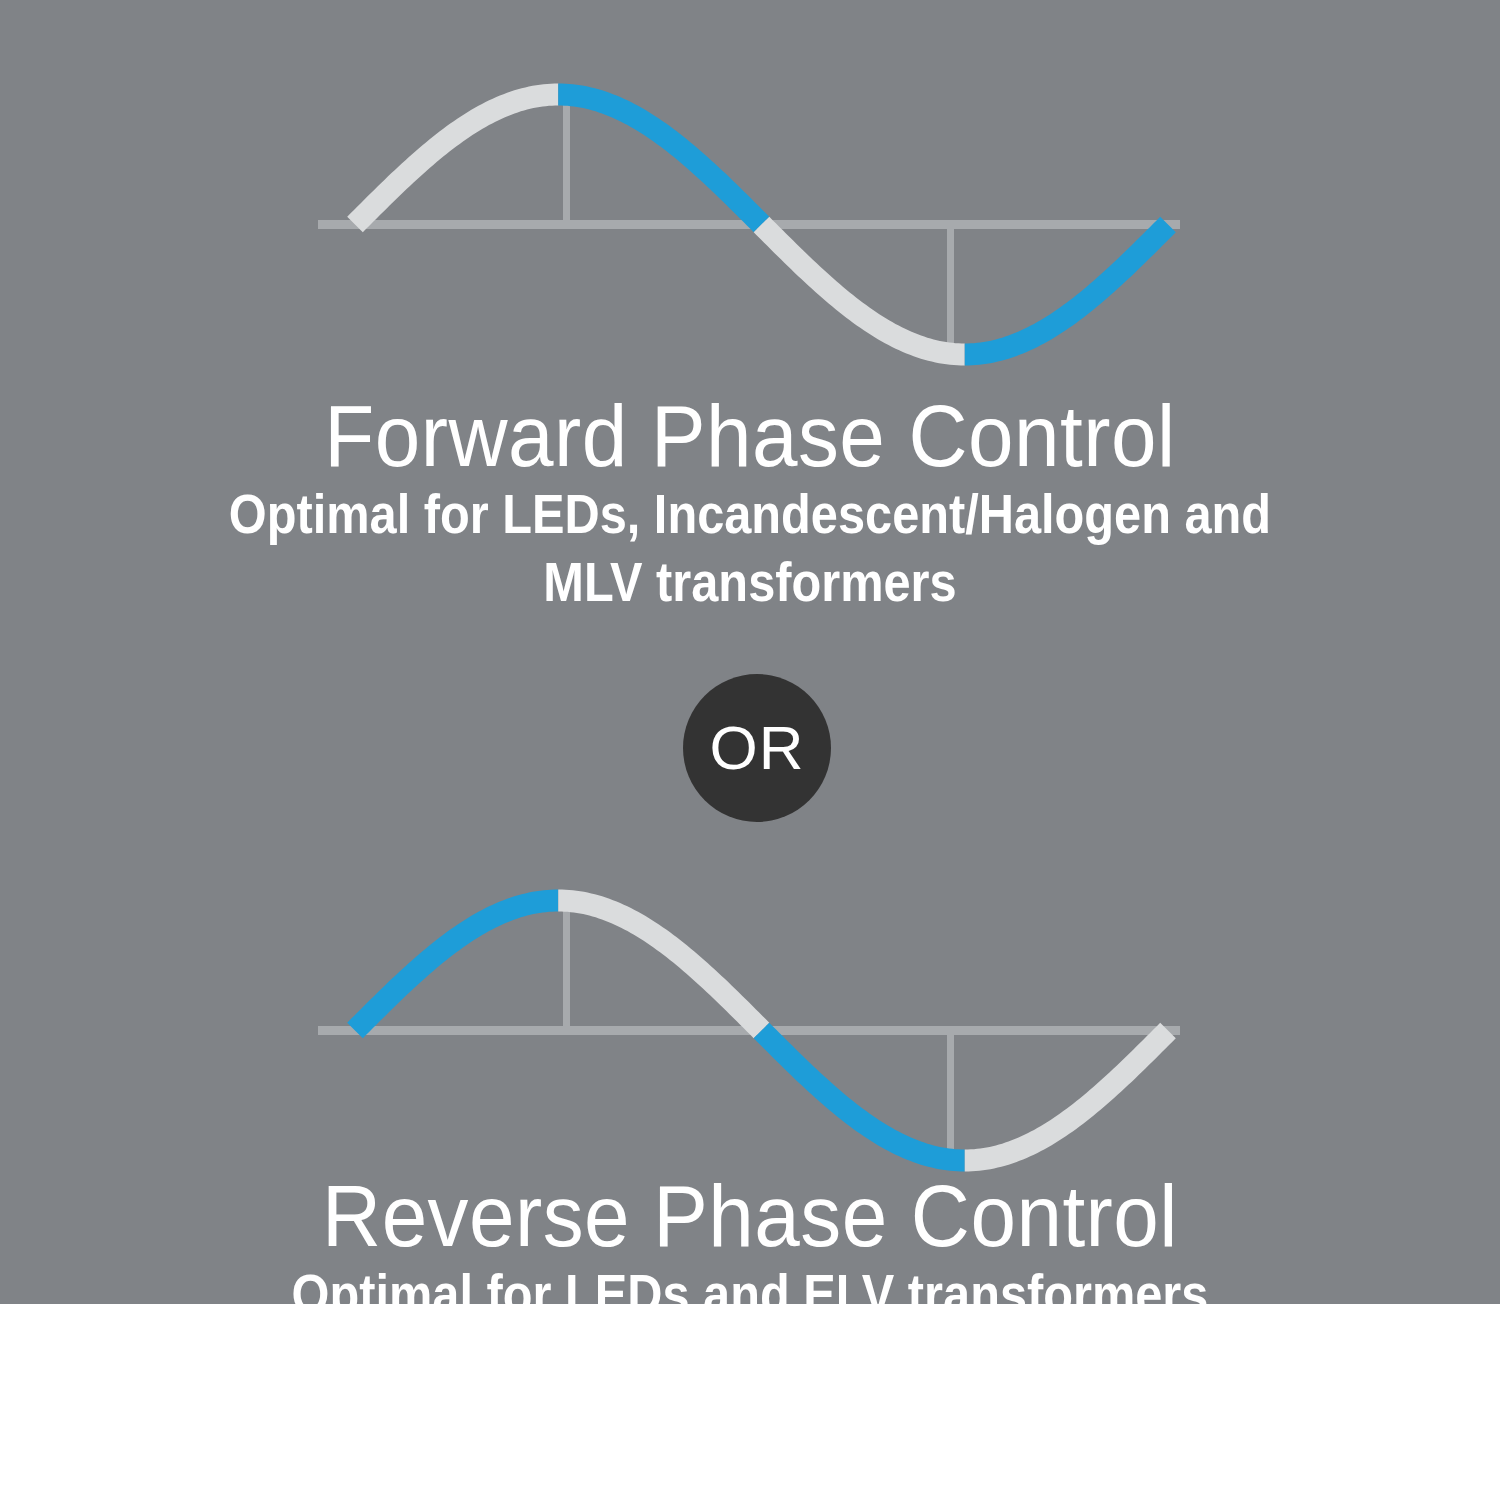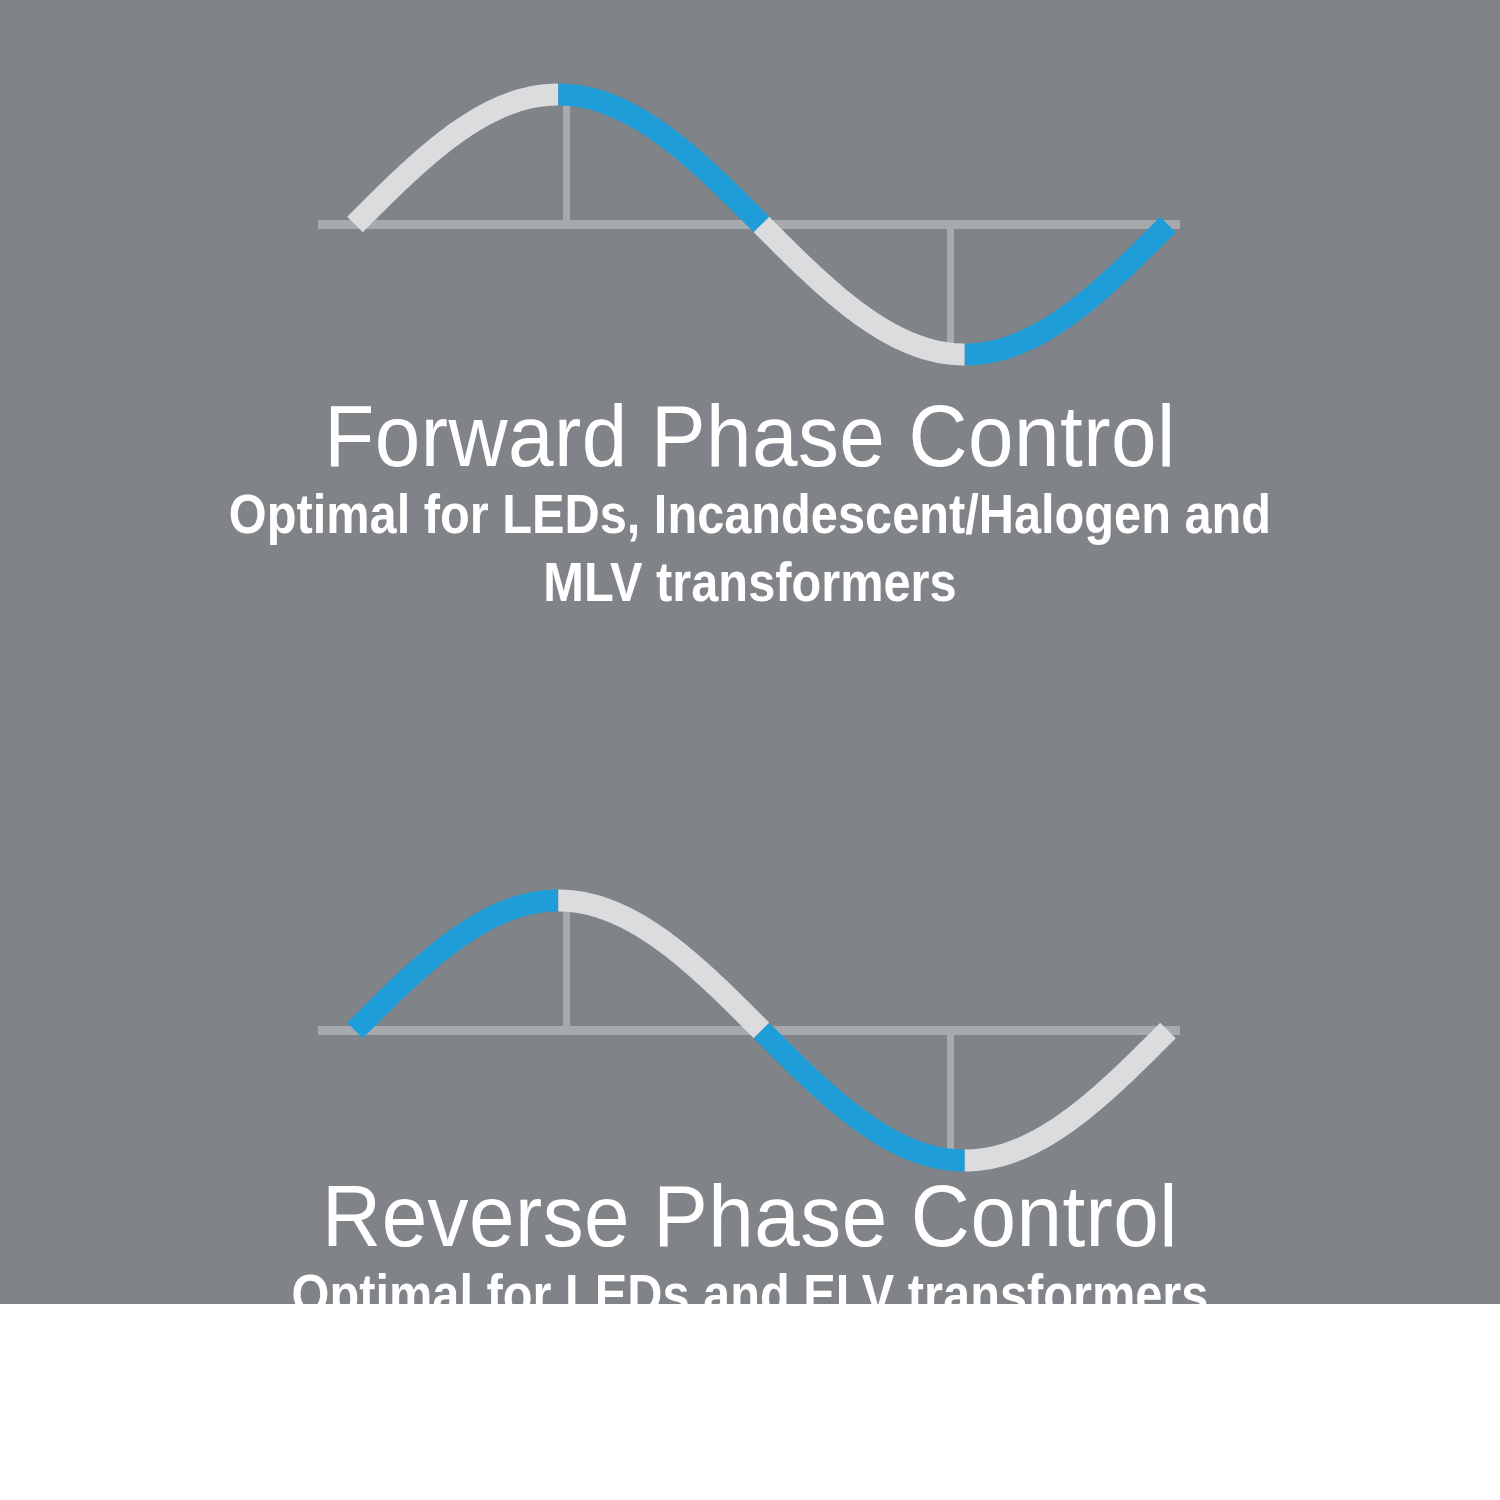--- a/index.html
+++ b/index.html
@@ -108,20 +108,23 @@
           <path d="M 964.75 305.50 L 968.43 305.45 L 972.10 305.31 L 975.78 305.07 L 979.45 304.73 L 983.12 304.29 L 986.78 303.77 L 990.44 303.14 L 994.10 302.43 L 997.75 301.62 L 1001.39 300.72 L 1005.03 299.72 L 1008.66 298.64 L 1012.29 297.47 L 1015.90 296.22 L 1019.51 294.87 L 1023.11 293.44 L 1026.70 291.93 L 1030.29 290.34 L 1033.87 288.67 L 1037.44 286.91 L 1041.00 285.08 L 1044.56 283.18 L 1048.10 281.20 L 1051.64 279.14 L 1055.18 277.02 L 1058.70 274.83 L 1062.22 272.57 L 1065.74 270.24 L 1069.24 267.85 L 1072.75 265.39 L 1076.24 262.88 L 1079.73 260.30 L 1083.22 257.67 L 1086.69 254.98 L 1090.17 252.24 L 1093.64 249.45 L 1097.10 246.61 L 1100.56 243.72 L 1104.02 240.78 L 1107.47 237.80 L 1110.92 234.78 L 1114.36 231.71 L 1117.80 228.61 L 1121.24 225.48 L 1124.67 222.31 L 1128.10 219.11 L 1131.53 215.88 L 1134.95 212.63 L 1138.37 209.34 L 1141.79 206.04 L 1145.20 202.72 L 1148.61 199.37 L 1152.02 196.02 L 1155.42 192.64 L 1158.83 189.26 L 1162.23 185.87 L 1165.62 182.47 L 1169.02 179.07 L 1172.41 175.66 L 1175.80 172.26 L 1160.20 156.74 L 1156.82 160.14 L 1153.43 163.54 L 1150.05 166.93 L 1146.67 170.31 L 1143.30 173.68 L 1139.93 177.03 L 1136.56 180.37 L 1133.19 183.68 L 1129.83 186.98 L 1126.46 190.25 L 1123.11 193.50 L 1119.75 196.72 L 1116.40 199.91 L 1113.05 203.06 L 1109.70 206.19 L 1106.36 209.27 L 1103.02 212.32 L 1099.69 215.32 L 1096.36 218.28 L 1093.03 221.20 L 1089.71 224.07 L 1086.39 226.89 L 1083.07 229.66 L 1079.76 232.38 L 1076.46 235.04 L 1073.16 237.64 L 1069.86 240.19 L 1066.57 242.67 L 1063.28 245.10 L 1060.00 247.46 L 1056.73 249.75 L 1053.46 251.98 L 1050.20 254.14 L 1046.95 256.23 L 1043.70 258.25 L 1040.46 260.20 L 1037.22 262.08 L 1033.99 263.88 L 1030.77 265.60 L 1027.56 267.25 L 1024.36 268.83 L 1021.16 270.32 L 1017.97 271.74 L 1014.79 273.08 L 1011.61 274.34 L 1008.45 275.52 L 1005.29 276.61 L 1002.14 277.63 L 998.99 278.57 L 995.86 279.42 L 992.73 280.20 L 989.60 280.89 L 986.48 281.50 L 983.37 282.03 L 980.26 282.48 L 977.15 282.85 L 974.05 283.13 L 970.95 283.34 L 967.85 283.46 L 964.75 283.50 Z" fill="#1E9DD8"></path>
         </g>
     </svg>
   </div>
 
   <div class="text-block" id="forward-text">
     <div class="heading">Forward Phase Control</div>
     <div class="subheading">Optimal for LEDs, Incandescent/Halogen and MLV transformers</div>
   </div>
 
+  <div id="or-badge">
+    <span class="or-label">OR</span>
+  </div>
 
   <div class="wave-block" id="wave-reverse">
     <svg class="wave-svg" viewBox="0 0 1500 320" preserveAspectRatio="none">
       <g>
         <rect x="563" y="34" width="7" height="133" fill="#A7AAAD"></rect>
         <rect x="947" y="165" width="7" height="131" fill="#A7AAAD"></rect>
       </g>
       <rect x="318" y="160" width="862" height="9" fill="#A7AAAD"></rect>
       <g class="reverse-segments">
           <path d="M 362.80 172.26 L 366.18 168.86 L 369.57 165.46 L 372.95 162.07 L 376.33 158.69 L 379.70 155.32 L 383.07 151.97 L 386.44 148.63 L 389.81 145.32 L 393.17 142.02 L 396.54 138.75 L 399.89 135.50 L 403.25 132.28 L 406.60 129.09 L 409.95 125.94 L 413.30 122.81 L 416.64 119.73 L 419.98 116.68 L 423.31 113.68 L 426.64 110.72 L 429.97 107.80 L 433.29 104.93 L 436.61 102.11 L 439.93 99.34 L 443.24 96.62 L 446.54 93.96 L 449.84 91.36 L 453.14 88.81 L 456.43 86.33 L 459.72 83.90 L 463.00 81.54 L 466.27 79.25 L 469.54 77.02 L 472.80 74.86 L 476.05 72.77 L 479.30 70.75 L 482.54 68.80 L 485.78 66.92 L 489.01 65.12 L 492.23 63.40 L 495.44 61.75 L 498.64 60.17 L 501.84 58.68 L 505.03 57.26 L 508.21 55.92 L 511.39 54.66 L 514.55 53.48 L 517.71 52.39 L 520.86 51.37 L 524.01 50.43 L 527.14 49.58 L 530.27 48.80 L 533.40 48.11 L 536.52 47.50 L 539.63 46.97 L 542.74 46.52 L 545.85 46.15 L 548.95 45.87 L 552.05 45.66 L 555.15 45.54 L 558.25 45.50 L 558.25 23.50 L 554.57 23.55 L 550.90 23.69 L 547.22 23.93 L 543.55 24.27 L 539.88 24.71 L 536.22 25.23 L 532.56 25.86 L 528.90 26.57 L 525.25 27.38 L 521.61 28.28 L 517.97 29.28 L 514.34 30.36 L 510.71 31.53 L 507.10 32.78 L 503.49 34.13 L 499.89 35.56 L 496.30 37.07 L 492.71 38.66 L 489.13 40.33 L 485.56 42.09 L 482.00 43.92 L 478.44 45.82 L 474.90 47.80 L 471.36 49.86 L 467.82 51.98 L 464.30 54.17 L 460.78 56.43 L 457.26 58.76 L 453.76 61.15 L 450.25 63.61 L 446.76 66.12 L 443.27 68.70 L 439.78 71.33 L 436.31 74.02 L 432.83 76.76 L 429.36 79.55 L 425.90 82.39 L 422.44 85.28 L 418.98 88.22 L 415.53 91.20 L 412.08 94.22 L 408.64 97.29 L 405.20 100.39 L 401.76 103.52 L 398.33 106.69 L 394.90 109.89 L 391.47 113.12 L 388.05 116.37 L 384.63 119.66 L 381.21 122.96 L 377.80 126.28 L 374.39 129.63 L 370.98 132.98 L 367.58 136.36 L 364.17 139.74 L 360.77 143.13 L 357.38 146.53 L 353.98 149.93 L 350.59 153.34 L 347.20 156.74 Z" fill="#1E9DD8"></path>

